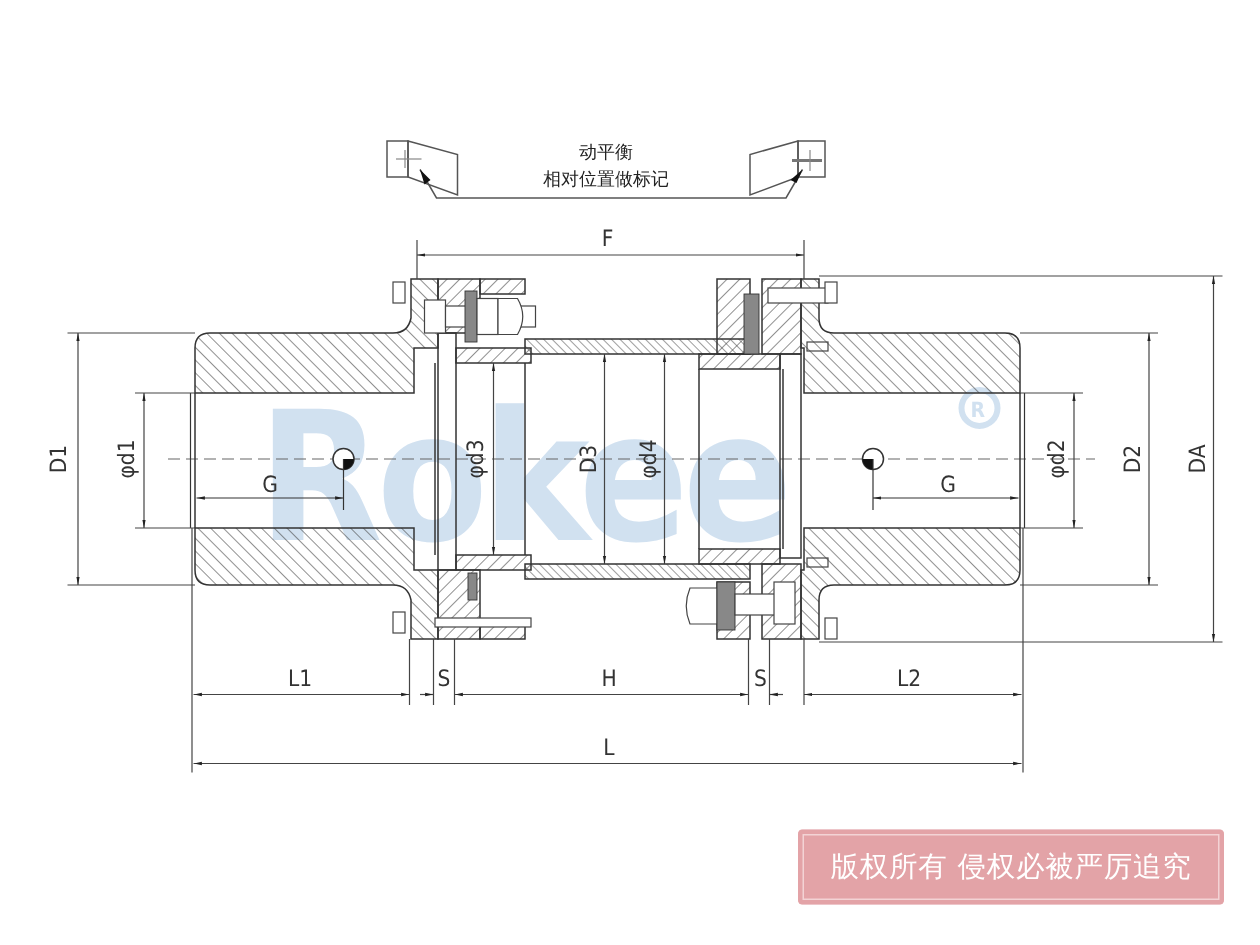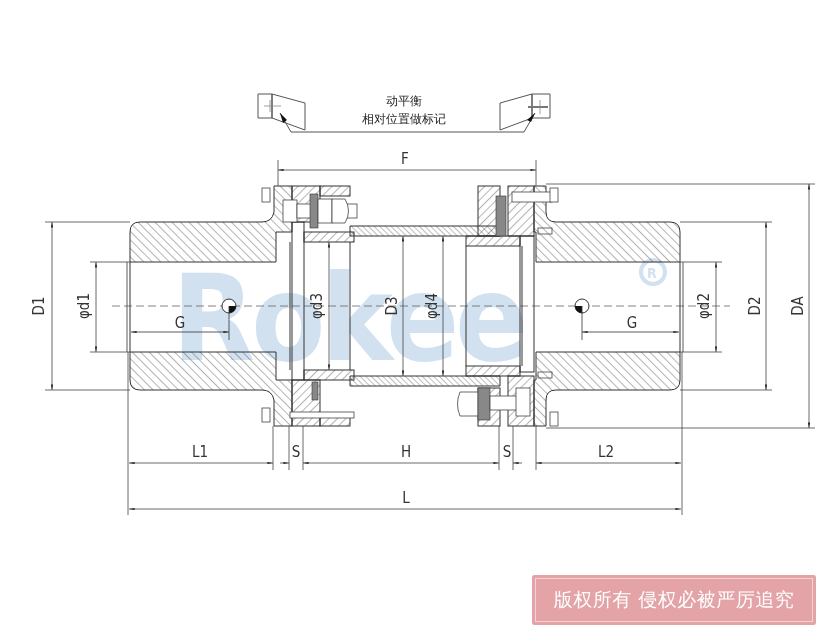--- a/index.html
+++ b/index.html
@@ -2,21 +2,21 @@
 <html><head>
 <meta charset="utf-8">
 <style>
   html, body { margin: 0; padding: 0; background: #ffffff; }
   body { width: 840px; height: 630px; position: relative; overflow: hidden; font-family: "DejaVu Sans", sans-serif; }
   #canvas { position: absolute; left: 0; top: 0; width: 840px; height: 630px; }
   svg text { font-family: "DejaVu Sans Condensed", "DejaVu Sans", sans-serif; }
   .dimtxt { font-size: 15px; fill: #333; font-stretch: condensed; }
   .cntxt { font-size: 12px; fill: #222; }
   .stamp {
-    position: absolute; left: 532px; top: 575px; width: 284px; height: 50px;
+    position: absolute; left: 532px; top: 553px; width: 284px; height: 50px;
     background: #e3a3a7; border-radius: 3px;
     box-shadow: inset 0 0 0 3px #e3a3a7, inset 0 0 0 4px #f3d3d5;
     display: flex; align-items: center; justify-content: center;
   }
   .stamp span { color: #ffffff; font-size: 19px; letter-spacing: 0.5px; font-family: "DejaVu Sans", sans-serif; }
 </style>
 </head>
 <body>
 
 <div id="canvas">

